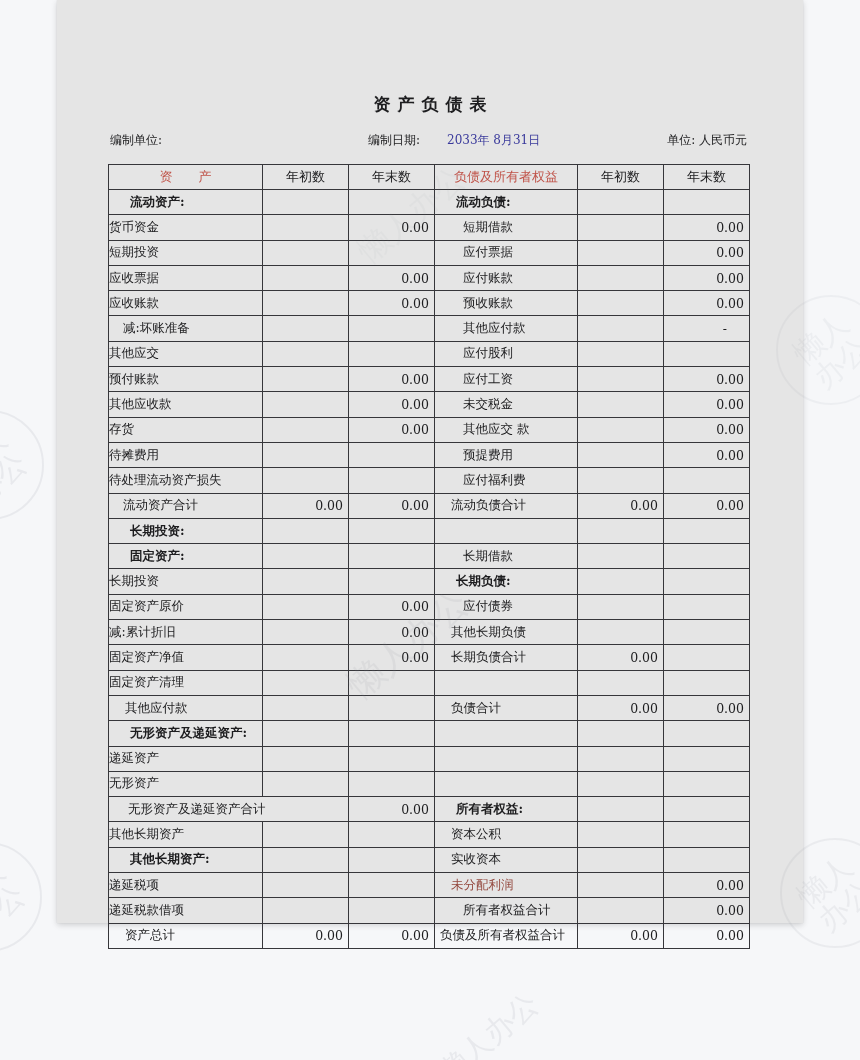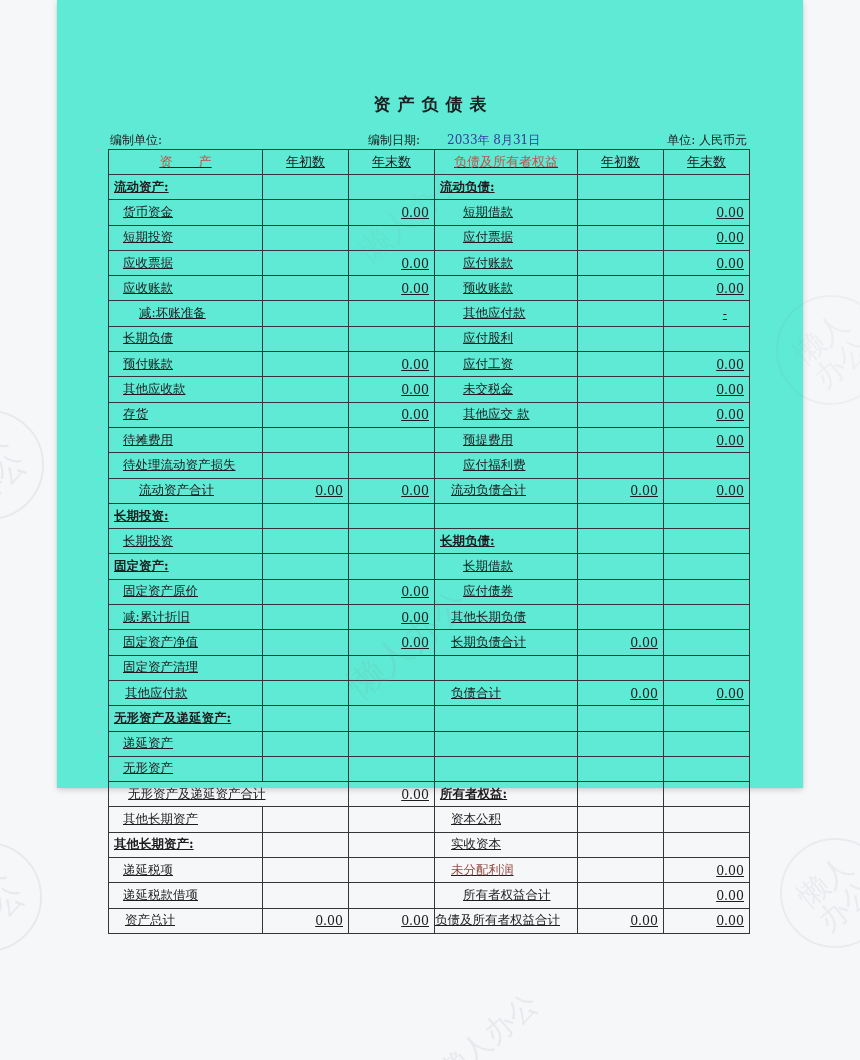--- a/index.html
+++ b/index.html
@@ -4,54 +4,54 @@
 <style>
   *{box-sizing:border-box;}
   html,body{margin:0;padding:0;}
   body{
     width:860px;height:1060px;position:relative;overflow:hidden;
     background:#f6f7f9;
     font-family:"DejaVu Serif","Liberation Serif",serif;
     color:#1d1d1f;
   }
   .page{
-    position:absolute;left:57px;top:0;width:746px;height:788px;
-    background:#5eead4;
+    position:absolute;left:57px;top:0;width:746px;height:923px;
+    background:#e5e5e5;
     box-shadow:0 2px 6px rgba(0,0,0,.16), 0 0 1px rgba(0,0,0,.12);
   }
   .title{
     position:absolute;top:93px;left:0;width:100%;text-align:center;
     font-size:17px;font-weight:bold;letter-spacing:7px;text-indent:7px;
   }
   .meta{position:absolute;top:132px;left:0;width:100%;height:16px;font-size:12px;padding-left:16px;}
   .m-unit{position:absolute;left:53px;}
   .m-datelbl{position:absolute;left:311px;}
   .m-date{position:absolute;left:390px;color:var(--blue,#39399b);}
   .m-cur{position:absolute;right:56px;}
 
   table{
-    position:absolute;left:51px;top:149px;width:641px;
-    border-collapse:collapse;table-layout:fixed;text-decoration:underline;
+    position:absolute;left:51px;top:164px;width:641px;
+    border-collapse:collapse;table-layout:fixed;
   }
   th,td{border:1.5px solid #36363a;padding:0;vertical-align:middle;overflow:hidden;}
   th{height:25px;font-size:13px;font-weight:normal;text-align:center;white-space:nowrap;}
   td{height:25.3px;font-size:12.5px;}
   .red{color:var(--red,#c0544a);}
   .darkred{color:var(--darkred,#94493f);}
   .asset-hdr{word-spacing:22px;}
   .lbl{text-align:left;white-space:nowrap;}
   .num{text-align:right;padding-right:5px;}
   .num.dash{padding-right:22px;}
-  .section{font-weight:bold;padding-left:5px;}
-  .item{padding-left:14px;}
+  .section{font-weight:bold;padding-left:21px;}
+  .item{}
   .item2{padding-left:28px;}
-  .sub{padding-left:30px;}
+  .sub{padding-left:14px;}
   .flush{padding-left:16px;}
   .span2{padding-left:19px;}
-  .clip{}
+  .clip{padding-left:5px;}
 
   .stamp{
     position:absolute;z-index:10;pointer-events:none;
     color:#878d99;display:flex;align-items:center;justify-content:center;
     text-align:center;line-height:1.05;white-space:nowrap;
   }
   .stamp .rot{transform:rotate(-40deg);}
   .stamp.circle{border:2px solid currentColor;border-radius:50%;width:110px;height:110px;}
 </style>
 </head>
@@ -128,21 +128,21 @@
         </tr>
         <tr>
           <td class="lbl sub">减:坏账准备</td>
           <td class="num"></td>
           <td class="num"></td>
           <td class="lbl item2">其他应付款</td>
           <td class="num"></td>
           <td class="num dash">-</td>
         </tr>
         <tr>
-          <td class="lbl item">长期负债</td>
+          <td class="lbl item">其他应交</td>
           <td class="num"></td>
           <td class="num"></td>
           <td class="lbl item2">应付股利</td>
           <td class="num"></td>
           <td class="num"></td>
         </tr>
         <tr>
           <td class="lbl item">预付账款</td>
           <td class="num"></td>
           <td class="num">0.00</td>
@@ -192,32 +192,32 @@
         </tr>
         <tr>
           <td class="lbl section">长期投资:</td>
           <td class="num"></td>
           <td class="num"></td>
           <td class="lbl flush"></td>
           <td class="num"></td>
           <td class="num"></td>
         </tr>
         <tr>
+          <td class="lbl section">固定资产:</td>
+          <td class="num"></td>
+          <td class="num"></td>
+          <td class="lbl item2">长期借款</td>
+          <td class="num"></td>
+          <td class="num"></td>
+        </tr>
+        <tr>
           <td class="lbl item">长期投资</td>
           <td class="num"></td>
           <td class="num"></td>
           <td class="lbl section">长期负债:</td>
-          <td class="num"></td>
-          <td class="num"></td>
-        </tr>
-        <tr>
-          <td class="lbl section">固定资产:</td>
-          <td class="num"></td>
-          <td class="num"></td>
-          <td class="lbl item2">长期借款</td>
           <td class="num"></td>
           <td class="num"></td>
         </tr>
         <tr>
           <td class="lbl item">固定资产原价</td>
           <td class="num"></td>
           <td class="num">0.00</td>
           <td class="lbl item2">应付债券</td>
           <td class="num"></td>
           <td class="num"></td>

